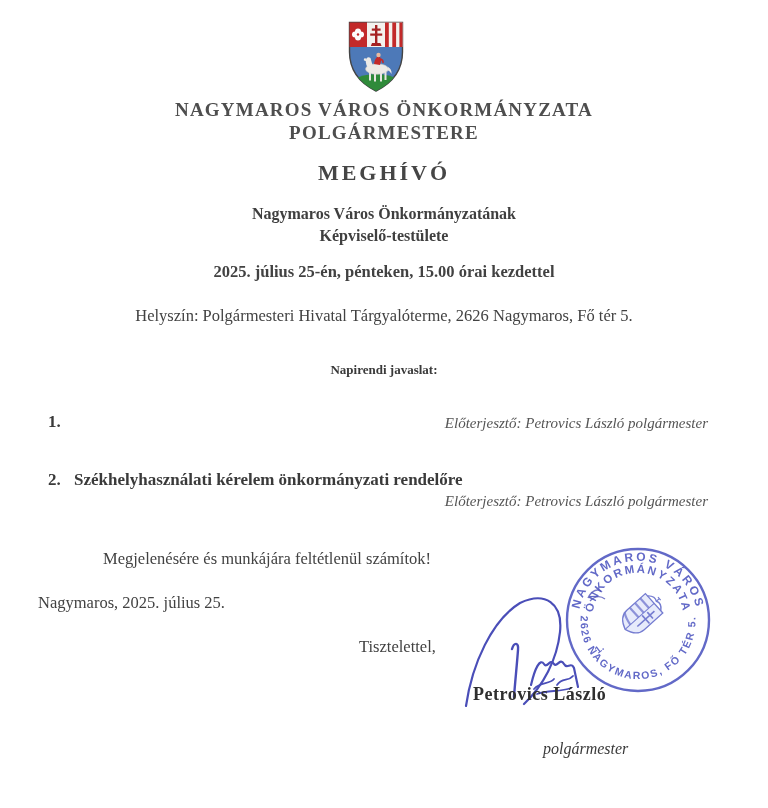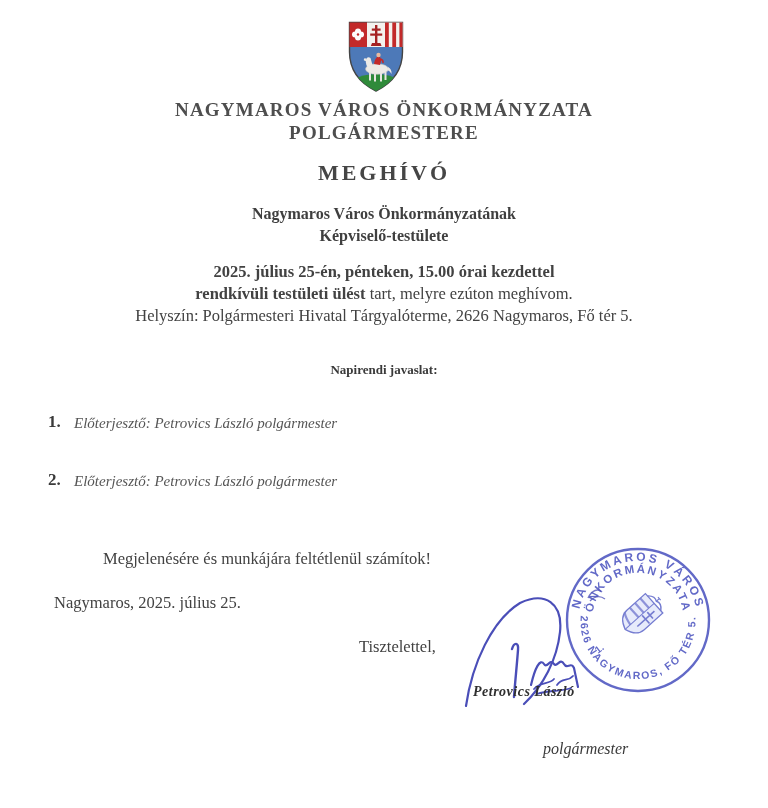--- a/index.html
+++ b/index.html
@@ -24,24 +24,24 @@
   .b{font-weight:bold;}
   .agenda-heading{font-weight:bold;font-size:13px;color:#3a3a3a;}
   .agenda-item{position:absolute;left:48px;width:660px;}
   .agenda-num{
     position:absolute;left:0;top:0;font-weight:bold;font-size:17px;color:#3a3a3a;
   }
   .agenda-title{
     margin-left:26px;font-weight:bold;font-size:17px;color:#3a3a3a;
   }
   .agenda-presenter{
-    margin-left:26px;font-style:italic;font-size:15px;color:#555;margin-top:3px;
+    margin-left:26px;font-style:italic;font-size:15px;color:#555;margin-top:3px;text-align:right;
   }
   .sig-name{
-    font-weight:bold;font-style:italic;font-size:14px;color:#2f2f2f;letter-spacing:.5px;
+    font-weight:bold;font-size:18px;color:#2f2f2f;letter-spacing:.5px;
   }
   .sig-role{font-style:italic;font-size:16px;color:#3a3a3a;}
   svg{display:block;}
   .overlay{pointer-events:none;}
 </style>
 </head>
 <body>
 
 <div class="page">
 
@@ -101,37 +101,37 @@
   </div>
 
   <div class="abs center org-line" style="top:99px;">NAGYMAROS VÁROS ÖNKORMÁNYZATA</div>
   <div class="abs center org-line" style="top:122px;text-align:center;">POLGÁRMESTERE</div>
   <div class="abs center doc-title" style="top:160px;">MEGHÍVÓ</div>
 
   <div class="abs center addr-line" style="top:205px;">Nagymaros Város Önkormányzatának</div>
   <div class="abs center addr-line" style="top:227px;">Képviselő-testülete</div>
 
   <div class="abs center body-line b" style="top:262px;">2025. július 25-én, pénteken, 15.00 órai kezdettel</div>
-  <div class="abs center body-line" style="top:284px;"><span class="b">rendkívüli testületi ülést</span><span> tart, melyre ezúton meghívom.</span></div>
   <div class="abs center body-line" style="top:306px;">Helyszín: Polgármesteri Hivatal Tárgyalóterme, 2626 Nagymaros, Fő tér 5.</div>
 
   <div class="abs center agenda-heading" style="top:362px;">Napirendi javaslat:</div>
 
   <div class="agenda-item" style="top:412px;">
     <span class="agenda-num">1.</span>
     <div class="agenda-presenter">Előterjesztő: Petrovics László polgármester</div>
   </div>
 
   <div class="agenda-item" style="top:470px;">
     <span class="agenda-num">2.</span>
+    <div class="agenda-title">Székhelyhasználati kérelem önkormányzati rendelőre</div>
     <div class="agenda-presenter">Előterjesztő: Petrovics László polgármester</div>
   </div>
 
   <div class="abs body-line" style="left:103px;top:549px;">Megjelenésére és munkájára feltétlenül számítok!</div>
-  <div class="abs body-line" style="left:54px;top:593px;">Nagymaros, 2025. július 25.</div>
+  <div class="abs body-line" style="left:38px;top:593px;">Nagymaros, 2025. július 25.</div>
   <div class="abs body-line" style="left:359px;top:637px;">Tisztelettel,</div>
 
   <div class="abs overlay" style="left:448px;top:535px;">
     <svg width="320" height="190" viewBox="448 535 320 190">
       <g opacity="0.88">
         <circle cx="638" cy="620" r="71" fill="none" stroke="#4d55c0" stroke-width="2.4"></circle>
         <defs>
           <path id="arcTopOuter" d="M 579 628 A 59.5 59.5 0 1 1 697 628"></path>
           <path id="arcTopInner" d="M 593 625 A 45.5 45.5 0 1 1 683 625"></path>
           <path id="arcBottom" d="M 584.5 600.5 A 57.5 57.5 0 1 0 691.5 600.5"></path>

